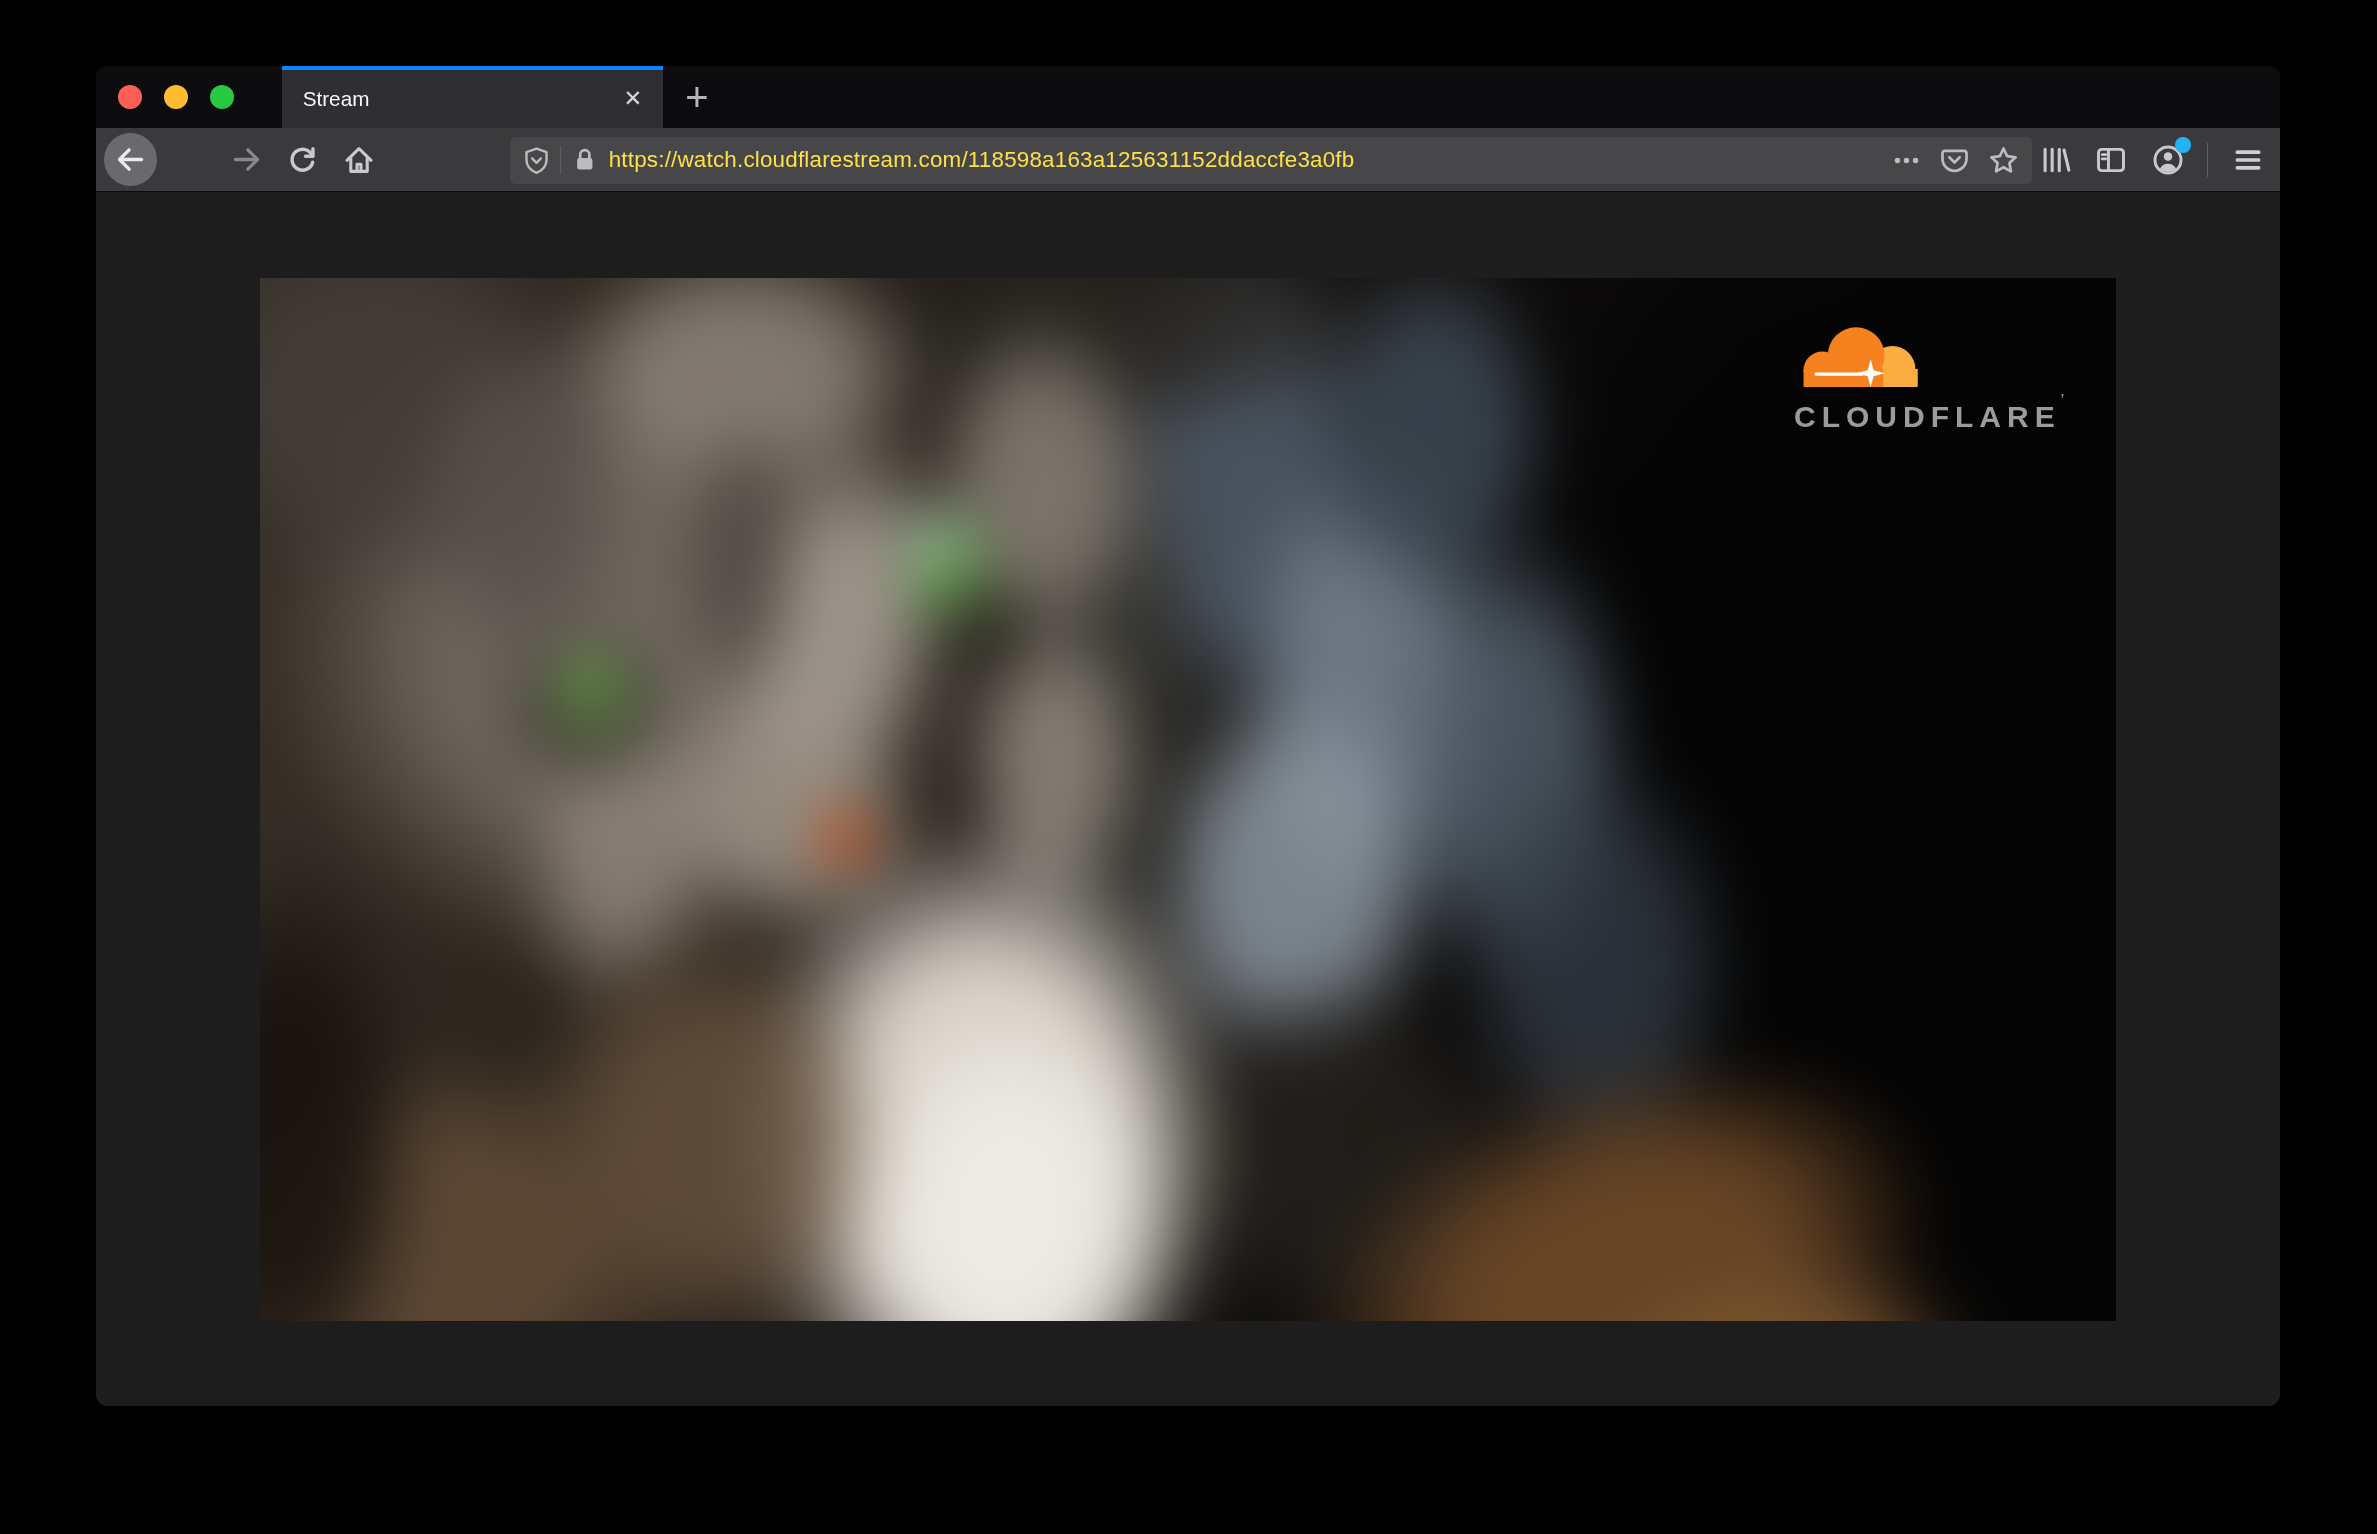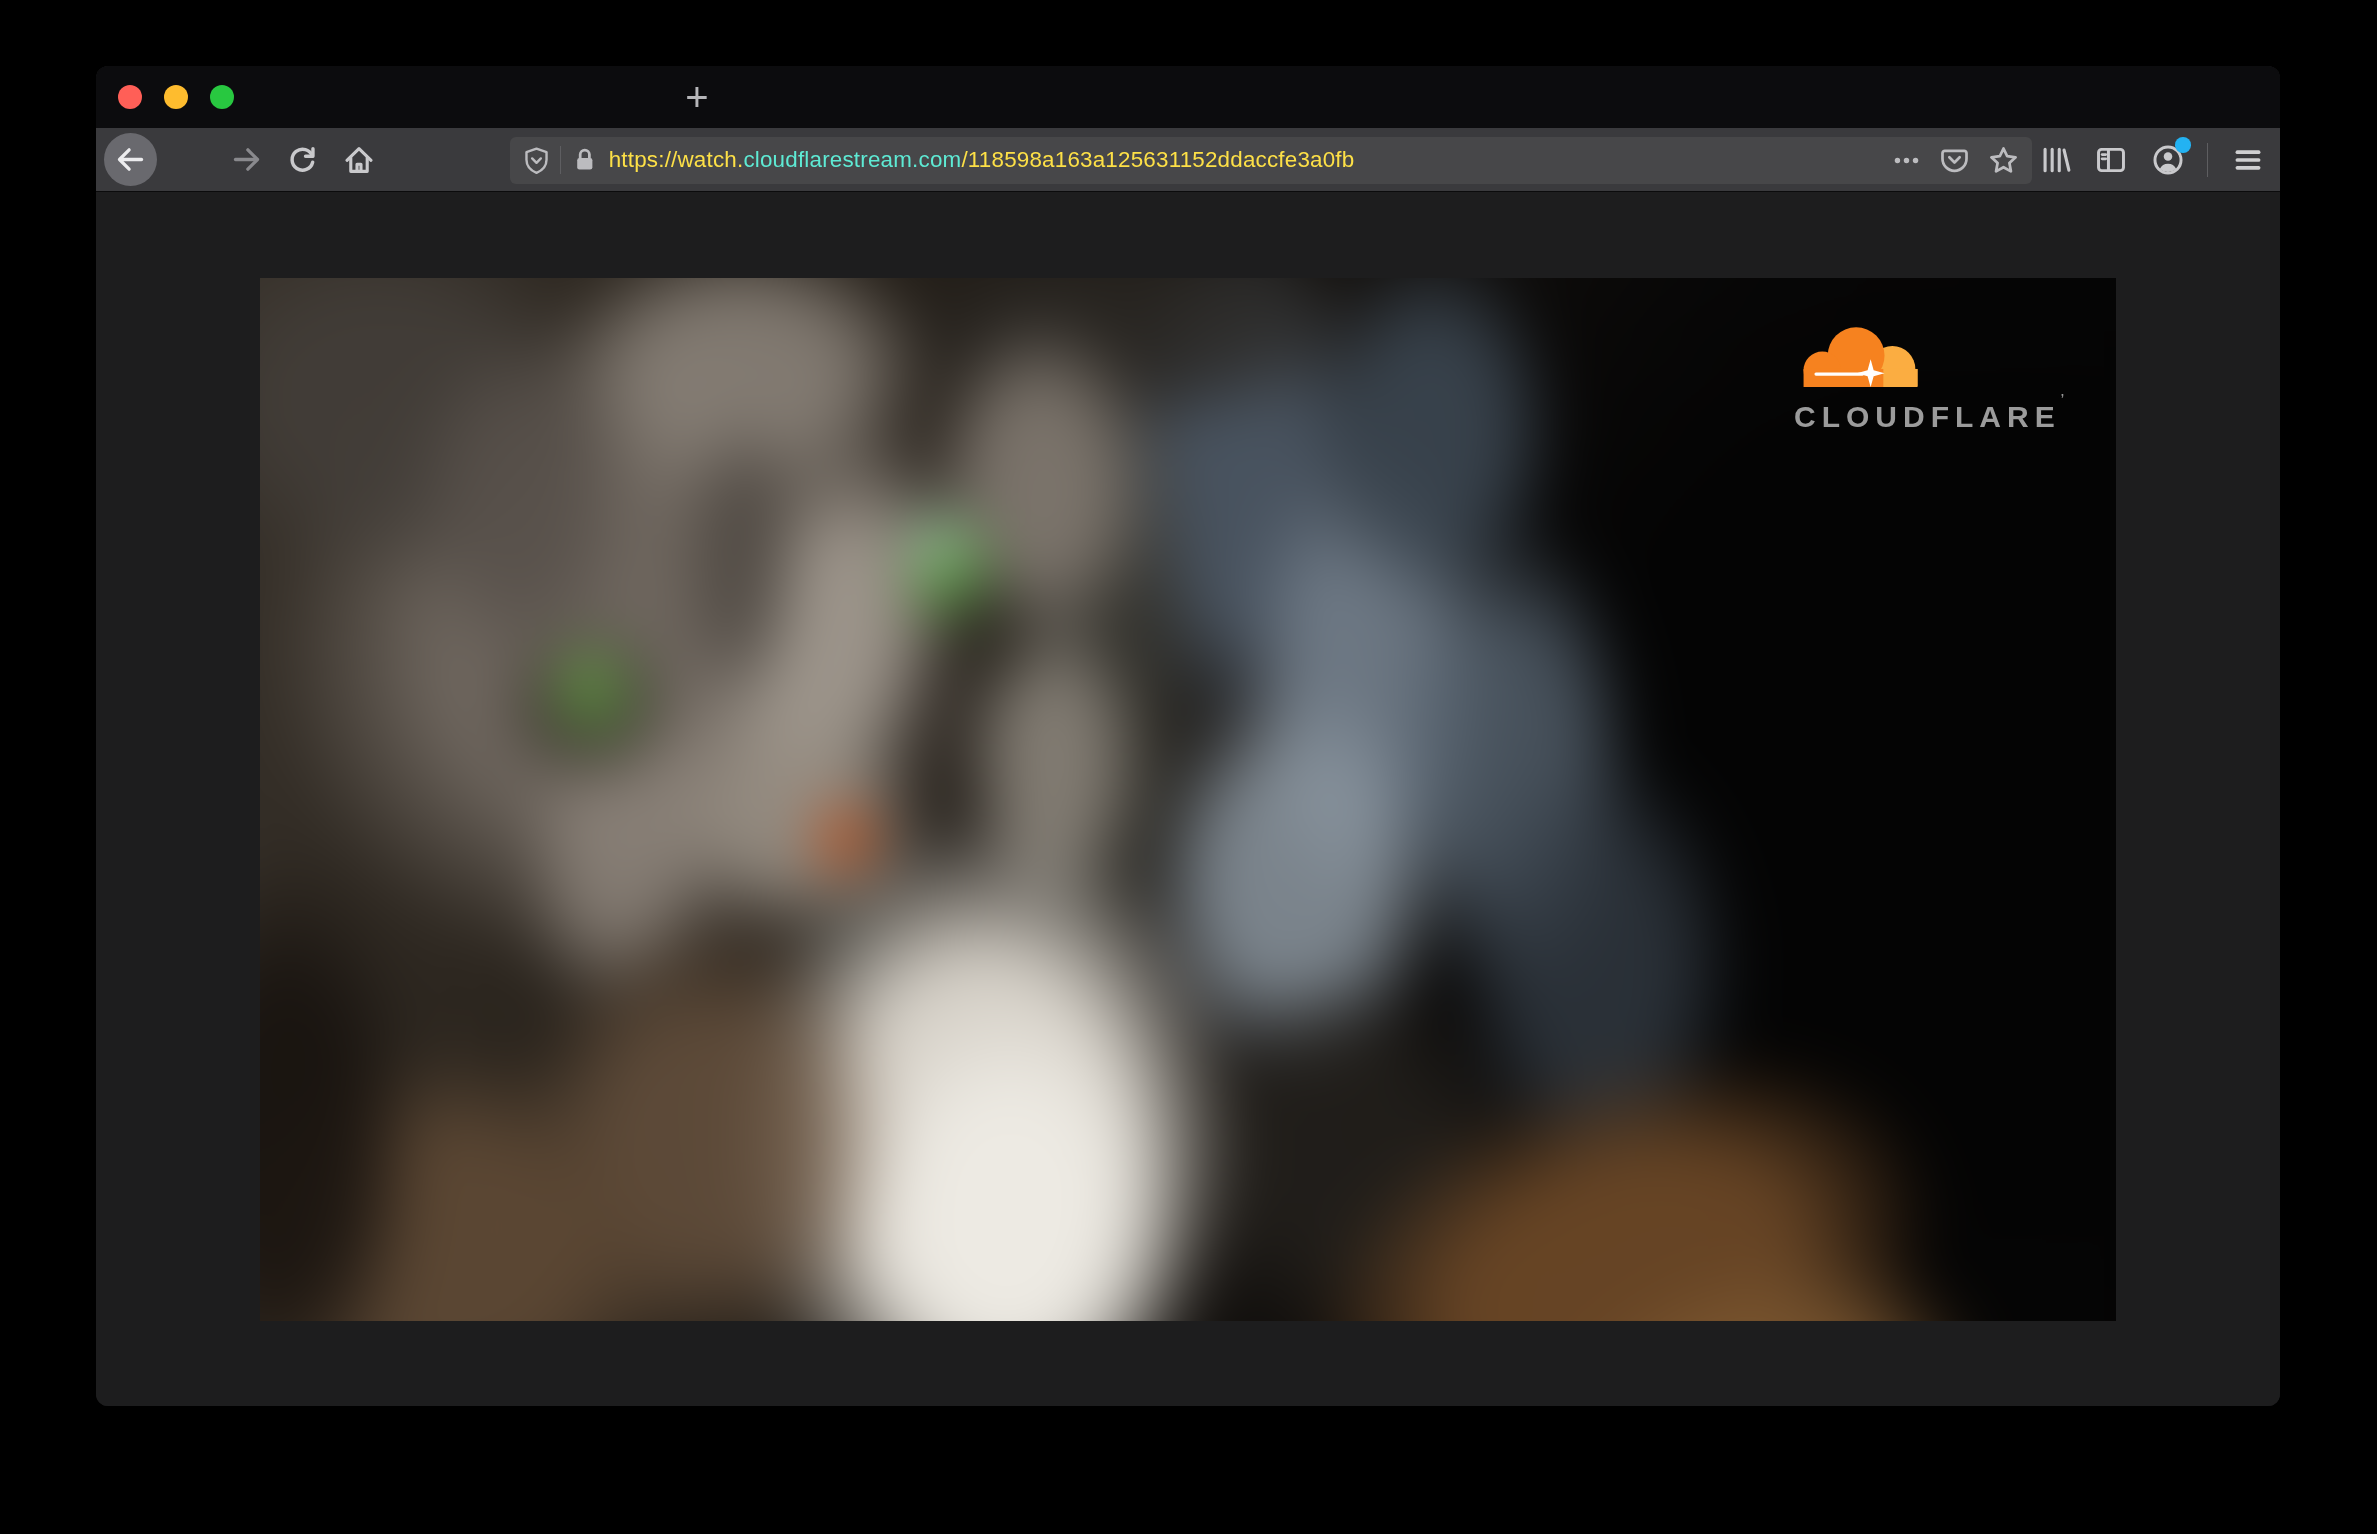--- a/index.html
+++ b/index.html
@@ -30,21 +30,21 @@
   .navbtn{position:absolute;display:flex;align-items:center;justify-content:center;}
   .backbtn{left:7.8px;top:5.2px;width:53px;height:53px;border-radius:50%;background:#69696e;}
   .fwdbtn{left:123px;top:4.3px;width:55px;height:55px;}
   .reloadbtn{left:179px;top:4.3px;width:55px;height:55px;}
   .homebtn{left:235px;top:4.3px;width:55px;height:55px;}
   .urlbar{position:absolute;left:414px;top:8.6px;width:1522px;height:47px;background:#474749;
     border-radius:6px;display:flex;align-items:center;padding:0 12px;}
   .urlbar .sep{width:0.9px;height:27.6px;background:#5e5e61;margin:0 10.3px 0 8.6px;}
   .urltext{font-size:22.4px;white-space:nowrap;overflow:hidden;flex:1;margin-left:10.3px;letter-spacing:0.2px;}
   .urltext .dim{color:#fde047;}
-  .urltext .host{color:#5eead4;}
+  .urltext .host{color:#fde047;}
   .url-actions{display:flex;align-items:center;gap:17px;margin-left:10.3px;}
   .tb-right{position:absolute;right:15.5px;top:0;height:64px;display:flex;align-items:center;gap:22.4px;}
   .vsep{width:0.9px;height:34px;background:#5e5e61;}
   .acct{position:relative;}
   .dot{position:absolute;right:-6px;top:-6px;width:15.5px;height:15.5px;border-radius:50%;background:#23b2f2;}
 
   
   .content{position:relative;height:1214px;background:#1d1d1e;padding-left:11px;}
   .player{position:absolute;left:164px;top:86px;width:1856px;height:1043px;background:#070707;
     overflow:hidden;}
@@ -66,20 +66,24 @@
 </head>
 <body>
 
 <div class="bwindow">
 
   <div class="tabbar">
     <div class="traffic">
       <span class="tl red"></span>
       <span class="tl yellow"></span>
       <span class="tl green"></span>
+    </div>
+    <div class="tab">
+      <span class="tab-title">Stream</span>
+      <span class="tab-close">✕</span>
     </div>
     <div class="newtab">+</div>
   </div>
 
   <div class="toolbar">
 
     <div class="navbtn backbtn">
       <span class="icon">
         <svg width="33" height="33" viewBox="0 0 24 24" fill="none" stroke="#ececee" stroke-width="2.4" stroke-linecap="round" stroke-linejoin="round">
           <path d="M20 12H5"></path>

